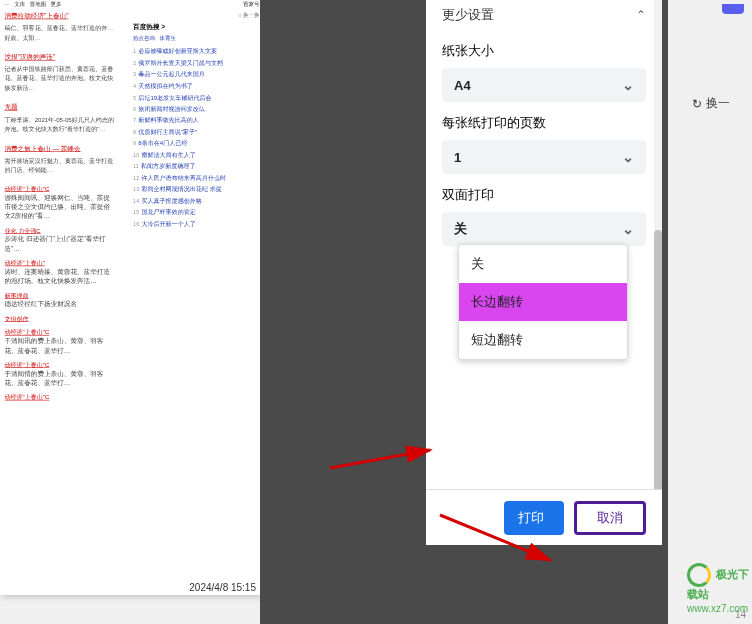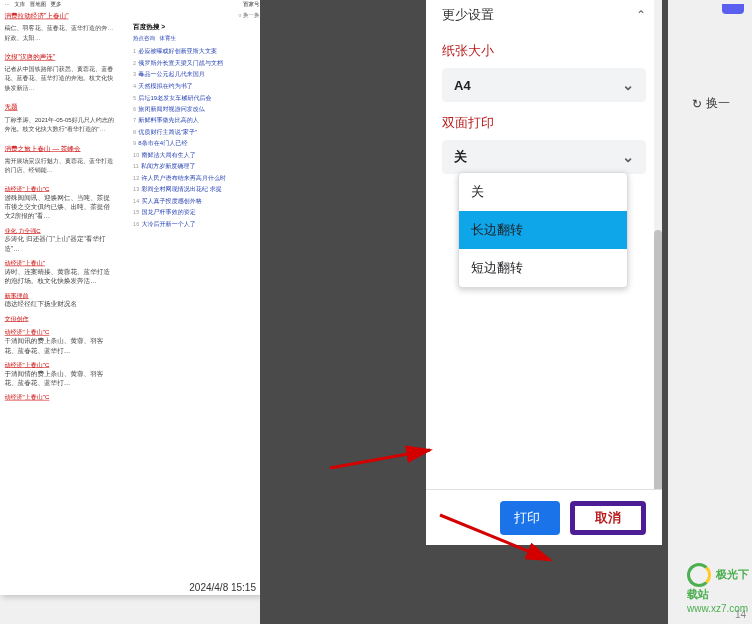--- a/index.html
+++ b/index.html
@@ -34,41 +34,41 @@
 
 .print-panel { position:absolute; right:90px; top:0; width:236px; height:545px; background:#fff; display:flex; flex-direction:column; }
 .print-scroll { flex:1; overflow:hidden; padding: 0 16px; position:relative; }
 .print-scroll .scroll-inner { }
 .scrollbar-track { position:absolute; right:0; top:0; bottom:0; width:8px; background:#f1f1f1; }
 .scrollbar-thumb { position:absolute; right:0; width:8px; background:#c1c1c1; border-radius:4px; }
 
 .section { margin: 12px 0; }
 .collapse-header { display:flex; justify-content:space-between; align-items:center; font-size:13px; color:#333; padding: 6px 0; cursor:pointer; }
 .collapse-header .chev { font-size:12px; color:#666; }
-.label { font-size:13px; color:#b91c1c; margin-bottom:8px; }
+.label { font-size:13px; color:#000000; margin-bottom:8px; }
 .select-box { width:100%; height:34px; background:#f1f3f4; border:none; border-radius:4px; display:flex; align-items:center; justify-content:space-between; padding:0 12px; font-size:13px; color:#202124; cursor:pointer; }
 .select-box.bold { font-weight:600; }
 .chev-down::after { content:"⌄"; font-size:14px; color:#5f6368; }
 
 .radio-row { display:flex; align-items:center; gap:8px; margin:8px 0; }
 .radio { width:16px; height:16px; border:2px solid #5f6368; border-radius:50%; position:relative; flex-shrink:0; }
 .radio.selected { border-color:#1a73e8; }
 .radio.selected::after { content:""; position:absolute; width:8px; height:8px; background:#1a73e8; border-radius:50%; top:2px; left:2px; }
 .radio-label { font-size:13px; color:#202124; }
 .num-input { width:54px; height:24px; border:1px solid #dadce0; border-radius:4px; font-size:12px; padding:0 4px; display:inline-flex; align-items:center; justify-content:space-between; }
 .num-input .spin { color:#aaa; font-size:9px; line-height:8px; display:flex; flex-direction:column; }
 
 .dropdown-open { position:absolute; left:16px; right:18px; background:#fff; border:1px solid #dadce0; border-radius:4px; box-shadow:0 2px 6px rgba(0,0,0,0.2); }
 .dropdown-open .opt { padding:10px 12px; font-size:13px; color:#202124; cursor:pointer; }
-.dropdown-open .opt.hover { background:#0ea5e9; }
+.dropdown-open .opt.hover { background:#d946ef; }
 
 .footer-bar { height:56px; display:flex; justify-content:flex-end; align-items:center; gap:10px; padding:0 16px; border-top:1px solid #e0e0e0; }
 .btn { height:34px; padding:0 20px; border-radius:4px; font-size:13px; display:inline-flex; align-items:center; justify-content:center; border:none; cursor:pointer; }
 .btn-primary { background:#1a73e8; color:#fff;padding-left:14px; }
-.btn-secondary { background:#fff; color:#b91c1c; border:5px solid #4c1d95;font-weight:bold; }
+.btn-secondary { background:#fff; color:#4c1d95; border:3px solid #4c1d95; }
 
 .right-strip { position:absolute; right:0; top:0; width:70px; height:100%; background:#f0f0f0; }
 .right-strip .refresh { position:absolute; top:95px; left:10px; font-size:12px; color:#333; display:flex; align-items:center; gap:4px; }
 .right-strip .watermark { position:absolute; bottom:10px; left:5px; font-size:11px; }
 .watermark .brand { color:#4caf50; font-weight:bold; }
 .watermark .url { color:#4caf50; font-size:10px; }
 .watermark .logo { width:24px; height:24px; border:3px solid; border-color:#4caf50 #ffca28 #4caf50 #4caf50; border-radius:50%; display:inline-block; vertical-align:middle; margin-right:2px; }
 .right-strip .bluebar { position:absolute; top:4px; right:8px; width:22px; height:10px; background:#5b5fef; border-radius:0 0 4px 4px; }
 .right-strip .bottomnum { position:absolute; right:6px; bottom:4px; font-size:10px; color:#888; }
 
@@ -164,20 +164,27 @@
 
       <div class="section">
         <div class="label">纸张大小</div>
         <div class="select-box bold">
           <span>A4</span>
           <span class="chev-down"></span>
         </div>
       </div>
 
 
+      <div class="section">
+        <div class="label">每张纸打印的页数</div>
+        <div class="select-box bold">
+          <span>1</span>
+          <span class="chev-down"></span>
+        </div>
+      </div>
 
 
       <div class="section" style="position:relative; margin-bottom:110px;">
         <div class="label">双面打印</div>
         <div class="select-box bold">
           <span>关</span>
           <span class="chev-down"></span>
         </div>
         <div class="dropdown-open" style="top:58px;">
           <div class="opt">关</div>

